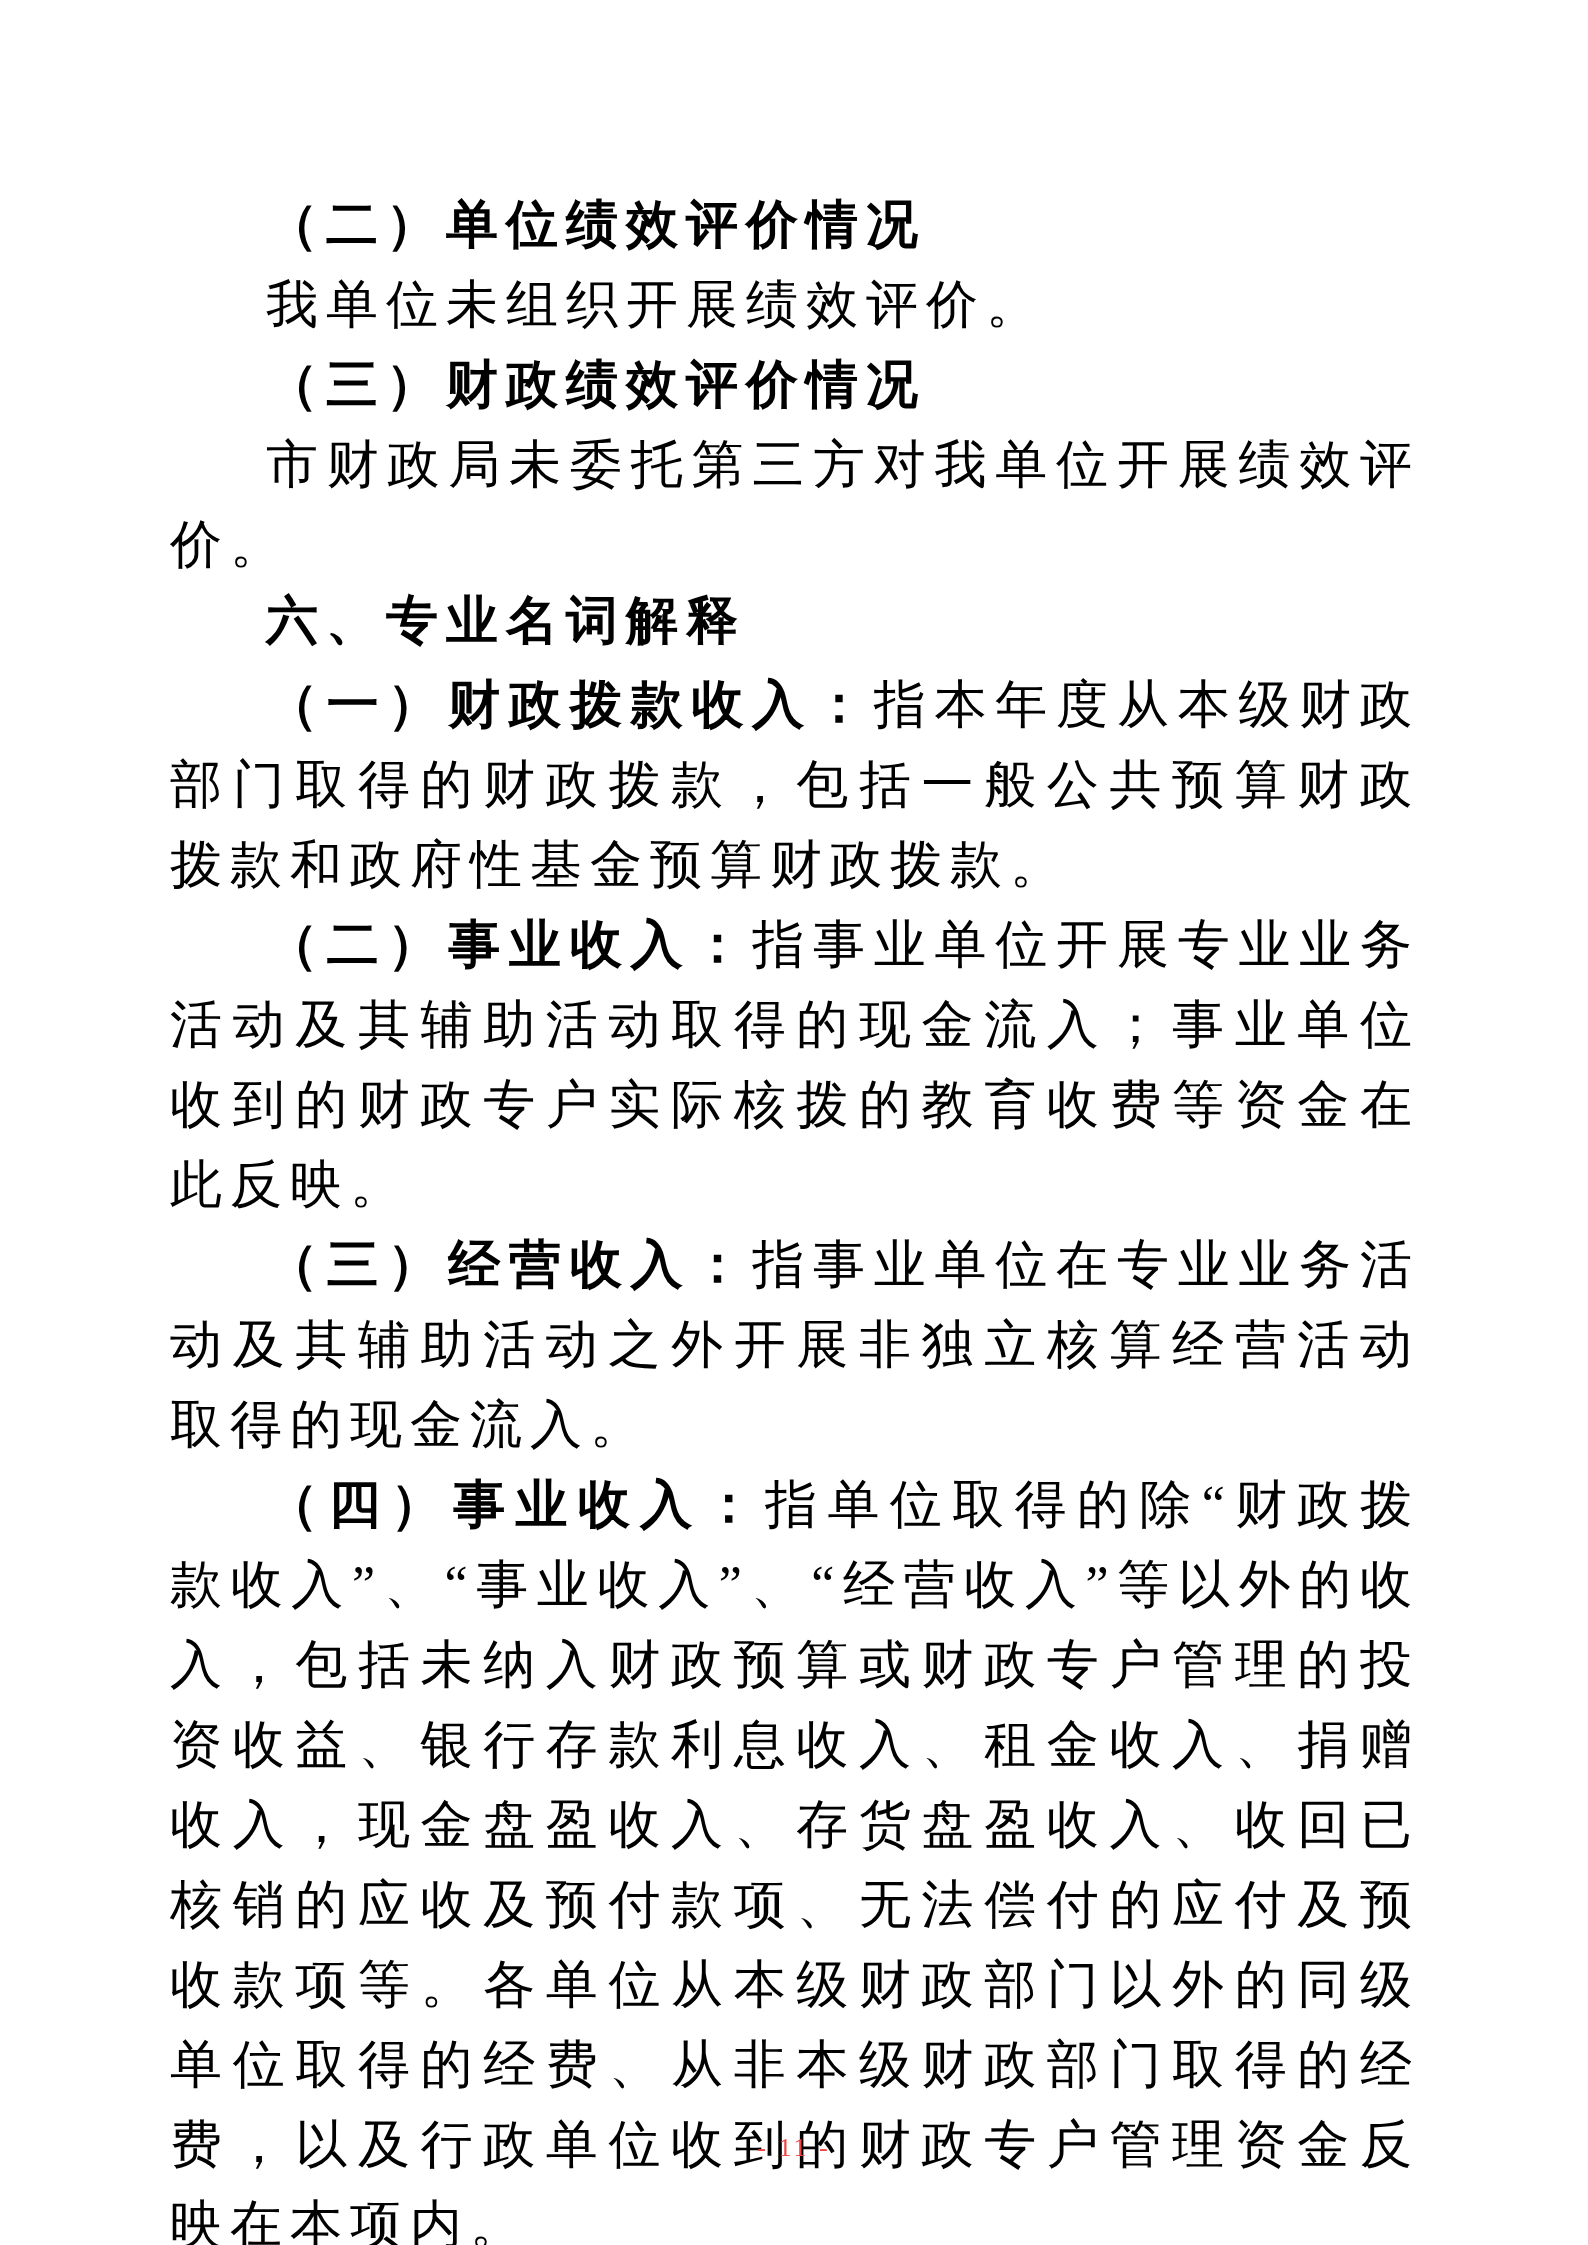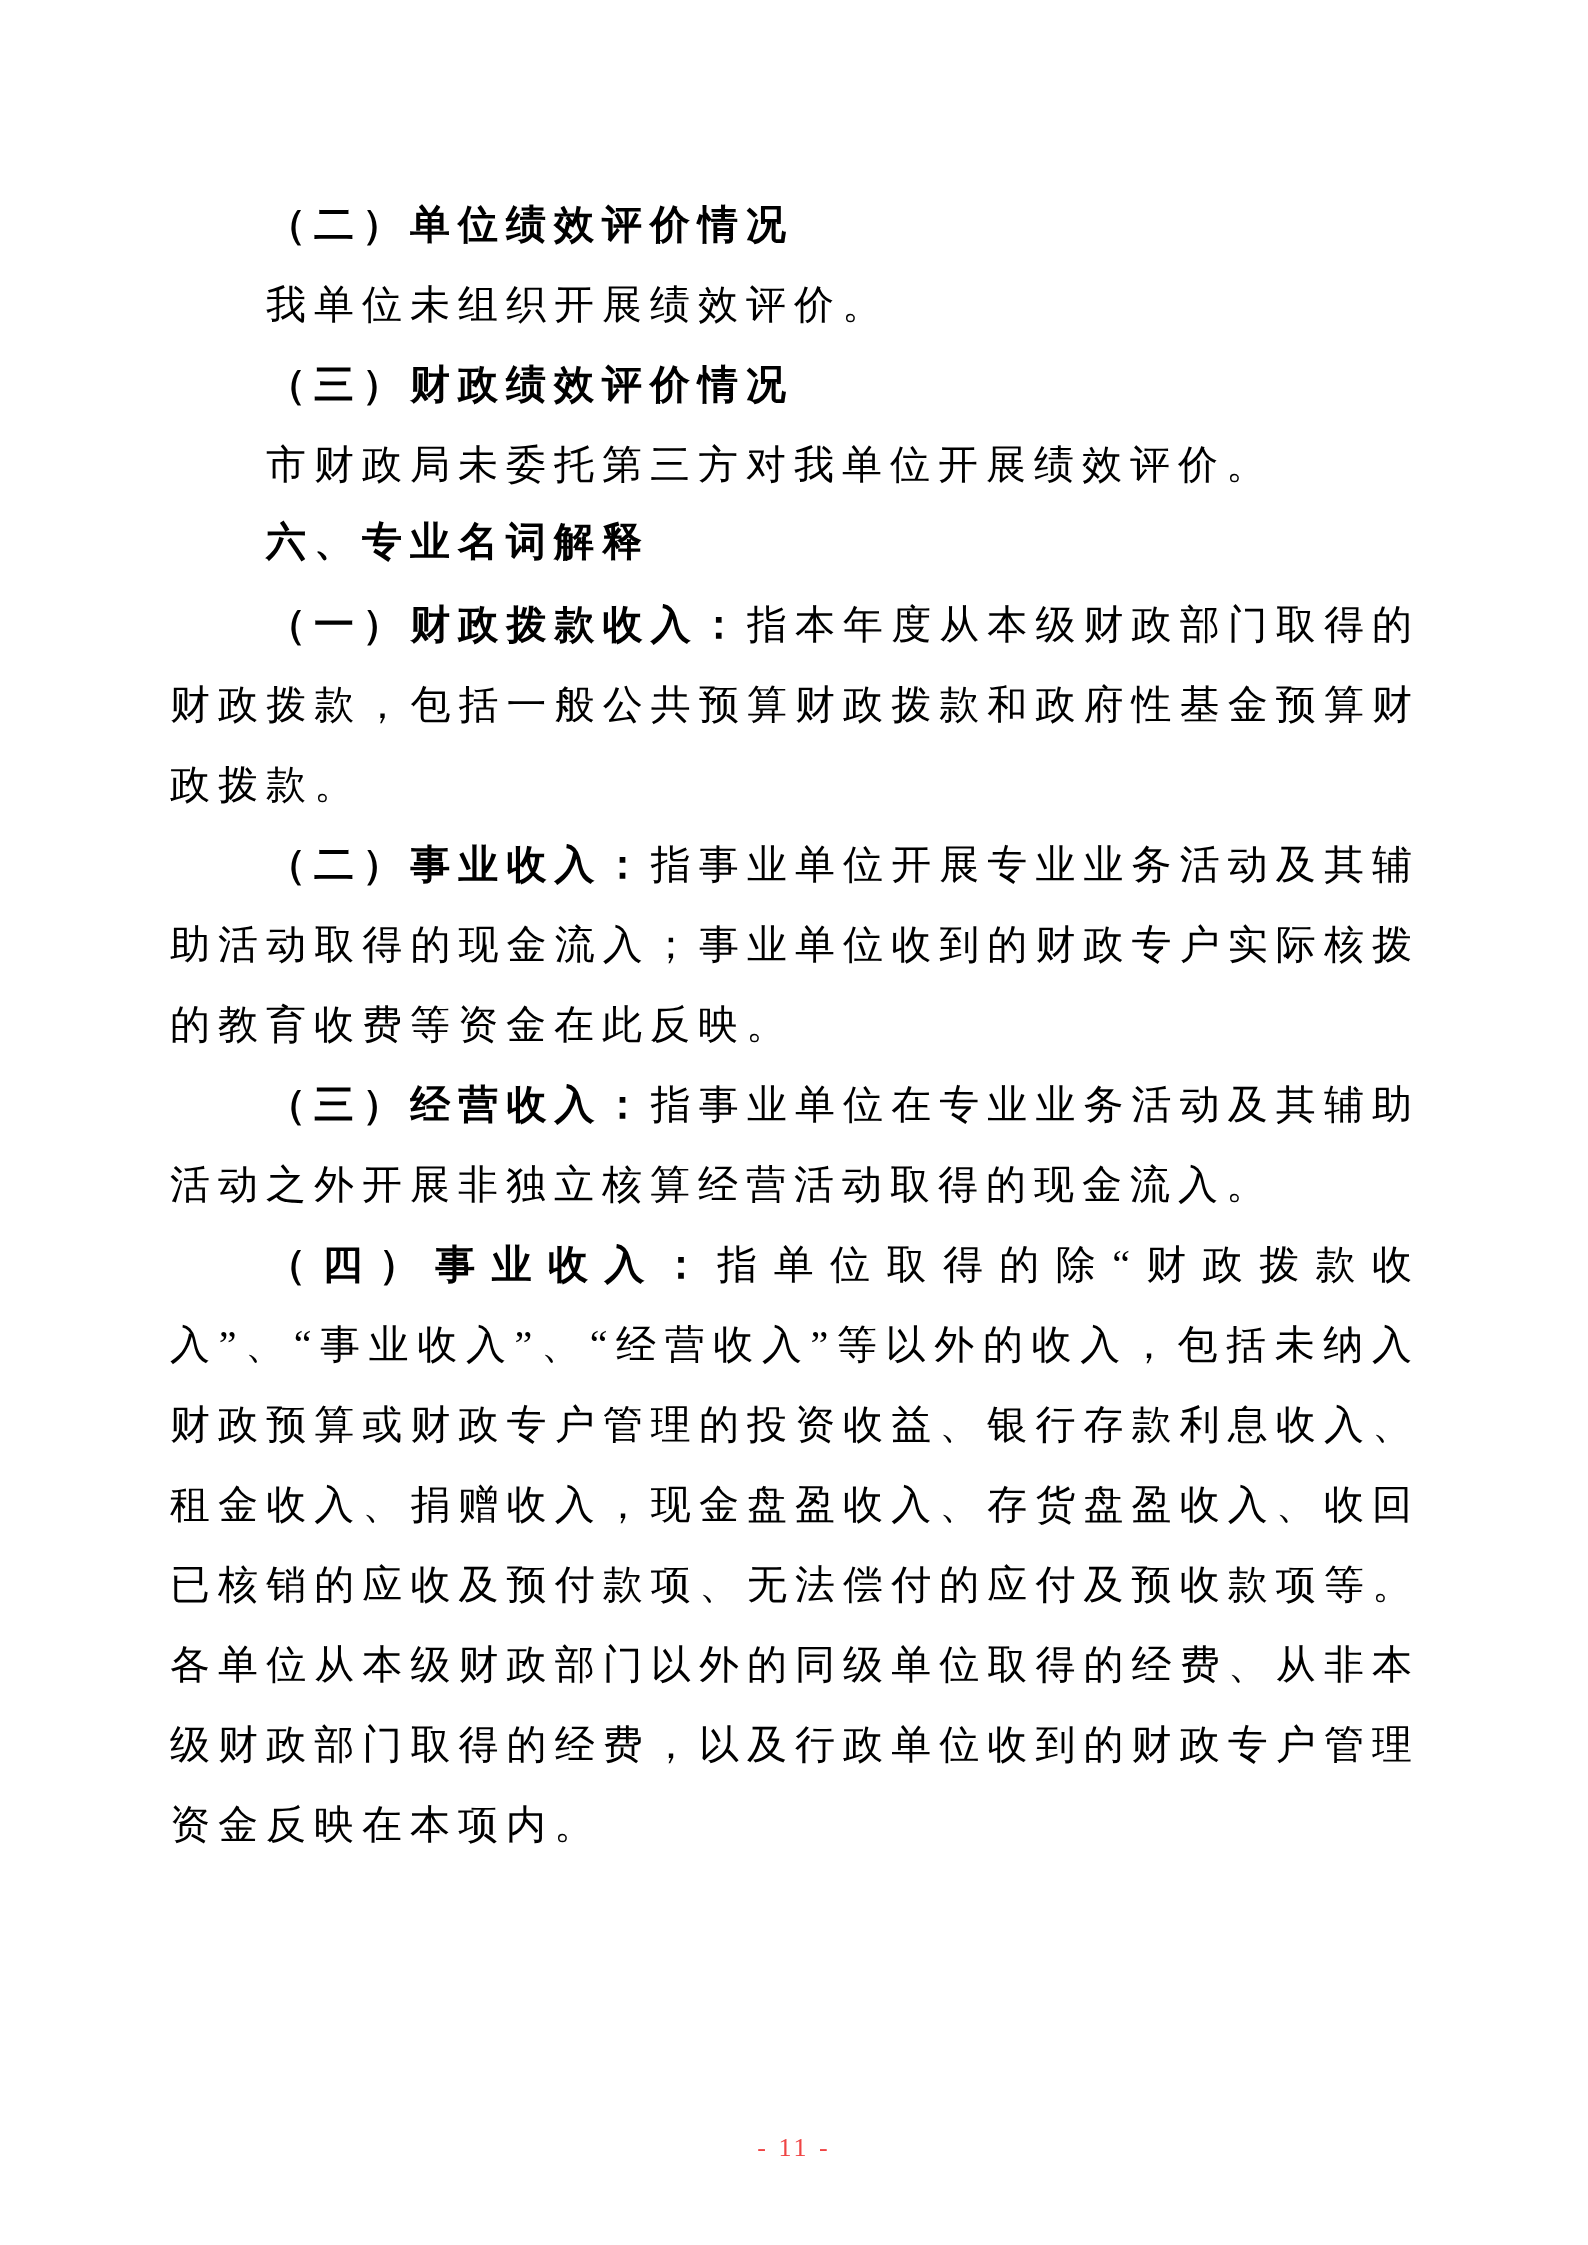--- a/index.html
+++ b/index.html
@@ -22,21 +22,21 @@
   }
   .text-block {
     position: absolute;
     left: 170px;
     top: 185px;
     width: 1250px;
   }
   .para {
     margin: 0;
     padding: 0;
-    font-size: 40px;
+    font-size: 52px;
     line-height: 80px;
     letter-spacing: 8px;
     text-align: justify;
     text-indent: 96px;
     font-weight: normal;
     word-break: break-all;
   }
   
   .para.kai {
     font-weight: bold;

